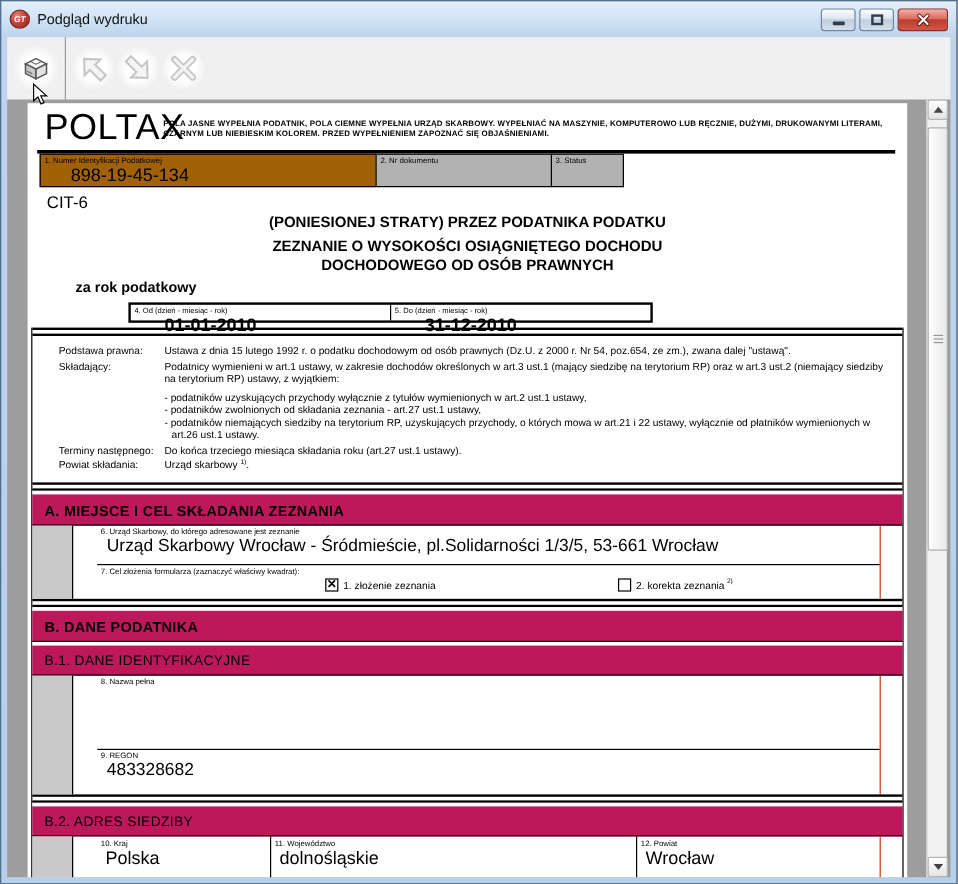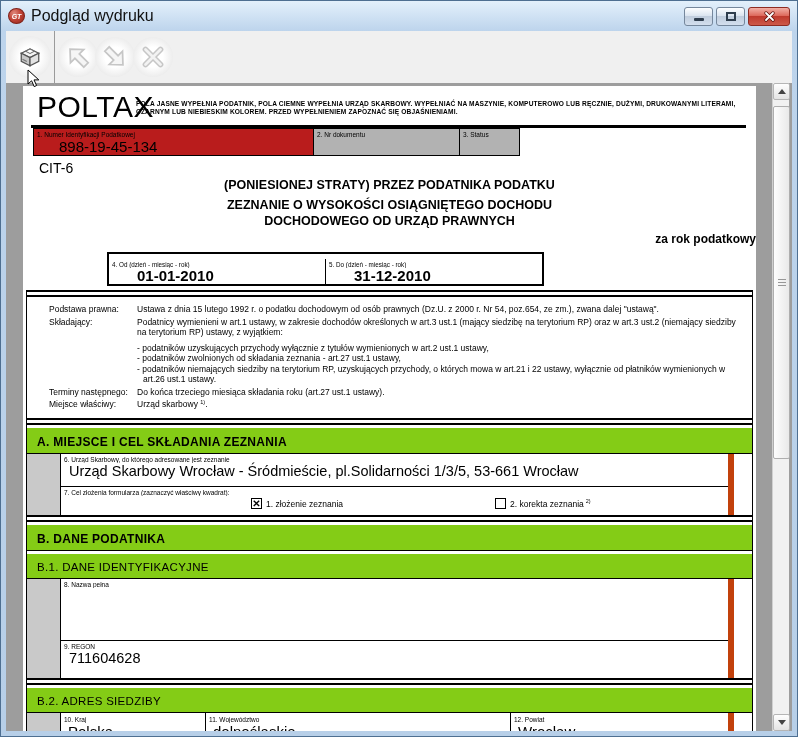--- a/index.html
+++ b/index.html
@@ -6,21 +6,21 @@
   html,body { background:#888; }
   .window { position:relative; width:798px; height:737px; border:1px solid #4e6f91;
             background:linear-gradient(#e3f0fb, #bdd4ec 30px, #b7cfe8); overflow:hidden; }
 
   
   .titlebar { position:absolute; left:0; top:0; right:0; height:30px; display:flex; align-items:center; padding:0 7px; }
   .app-icon { width:17px; height:16px; border-radius:50%; border:1px solid #7e1f16; flex:0 0 auto;
               background:radial-gradient(circle at 35% 30%, #e08a7e 0%, #c24437 45%, #92251a 100%);
               color:#fff; font-size:7px; font-style:italic; font-weight:bold;
               display:flex; align-items:center; justify-content:center; }
-  .title-text { margin-left:6px; font-size:16px; color:#111; }
+  .title-text { margin-left:6px; font-size:12px; color:#111; }
   .winbtns { margin-left:auto; display:flex; gap:3px; }
   .wbtn { height:19px; border:1px solid #75879c; border-radius:3px;
           background:linear-gradient(#fdfeff, #dbe5f0 45%, #c0cddd 50%, #d3dfee);
           display:flex; align-items:center; justify-content:center; cursor:default; }
   .wbtn.min, .wbtn.max { width:29px; }
   .wbtn.close { width:42px; border-color:#8e2b22;
           background:linear-gradient(#f2b0a6, #dd6a5c 45%, #bf3a2d 50%, #cd5949); }
   .g-min { width:10px; height:3px; background:#2e3d4d; border-radius:1px; margin-top:7px; }
   .g-max { width:10px; height:9px; border:2px solid #2e3d4d; background:transparent; }
 
@@ -48,48 +48,48 @@
   .grip { width:8px; height:1px; background:#979797; }
 
   .cursor { position:absolute; left:26px; top:68px; z-index:60; }
 
   
   .poltax-row { display:flex; margin:6px 10px 0 14px; height:33px; }
   .brand { font-size:30px; line-height:30px; width:99px; flex:0 0 auto; letter-spacing:0.5px; }
   .note  { flex:1; font-size:6.6px; font-weight:bold; line-height:8.2px; padding-top:8px; letter-spacing:0.15px; }
   .thick { height:3px; background:#000; margin:0 10px 0 8px; }
   .row1 { display:flex; margin-left:10px; width:487px; height:28px; }
-  .fbox { border:1px solid #000; position:relative; background:#b91c1c; }
+  .fbox { border:1px solid #000; position:relative; background:#a16207; }
   .row1 .fbox + .fbox { border-left:0; }
   .f1 { width:281px; } .f2 { width:146px; background:#b2b2b2; } .f3 { width:60px; background:#b2b2b2; }
   .flabel { font-size:6.5px; line-height:7.5px; padding:2px 0 0 3px; white-space:nowrap; overflow:hidden; }
   .fvalue { font-size:15px; line-height:16px; padding-left:25px; }
   .symbol { font-size:14px; margin:4px 0 0 16px; height:17px; }
   .ftitle { text-align:center; font-weight:bold; font-size:12.5px; line-height:16px; margin-top:4px; }
-  .fsub   { text-align:right; font-weight:bold; font-size:12px; margin-top:3px; height:15px;padding-left:40px; }
-  .f45 { display:flex; width:437px; margin:5px 0 0 84px; border:2px solid #000; height:34px;align-items:flex-end; }
+  .fsub   { text-align:left; font-weight:bold; font-size:12px; margin-top:3px; height:15px;padding-left:40px; }
+  .f45 { display:flex; width:437px; margin:5px 0 0 84px; border:2px solid #000; height:17px; }
   .f45 .cell { flex:1; position:relative; }
   .f45 .cell + .cell { border-left:1px solid #000; }
   .f45 .flabel { font-size:6.3px; }
   .f45 .fvalue { font-weight:bold; padding-left:28px; }
 
   .formbody { margin:4px 3px 0 3px; border-left:1px solid #000; border-right:1px solid #000; }
   .dline { height:7px; border-top:2px solid #000; border-bottom:2px solid #000; }
   .gap { height:3px; background:#fff; }
   .legal { padding:5px 10px 5px 22px; font-size:8.5px; line-height:10.5px; }
   .lrow { display:grid; grid-template-columns:88px 1fr; margin:2px 0; }
   .bullets { margin-top:5px; }
   .bullet { padding-left:6px; text-indent:-6px; }
   .supn { font-size:5.5px; position:relative; top:-3px; }
 
-  .sechead { background:#84cc16; border-bottom:1px solid #000; height:26px; font-size:12px; font-weight:bold; padding:7px 0 0 10px; letter-spacing:0.3px; }
+  .sechead { background:#be185d; border-bottom:1px solid #000; height:26px; font-size:12px; font-weight:bold; padding:7px 0 0 10px; letter-spacing:0.3px; }
   .sechead.sub { font-weight:normal; height:25px; font-size:11.5px; }
   .seccontent { display:flex; }
   .strip { flex:0 0 34px; background:#c9c9c9; border-right:1px solid #000; }
-  .fields { flex:1; margin-right:18px; border-right:6px solid #c2410c; }
+  .fields { flex:1; margin-right:18px; border-right:1px solid #c2410c;padding-left:20px; }
   .field6 { height:33px; border-bottom:1px solid #000; }
   .field7 { height:28px; }
   .bigval { font-size:14.5px; line-height:17px; padding-left:8px; }
   .opts { display:flex; align-items:center; margin-top:2px; font-size:8.5px; }
   .opt { display:flex; align-items:center; }
   .opt1 { margin-left:190px; } .opt2 { margin-left:152px; }
   .cb { width:11px; height:11px; border:1px solid #000; margin-right:4px; font-size:10px; line-height:10px; text-align:center; font-weight:bold; flex:0 0 auto; }
   .field8 { height:62px; border-bottom:1px solid #000; }
   .field9 { height:37px; }
   .b2row { display:flex; height:44px; }
@@ -179,21 +179,21 @@
         </div>
         <div class="fbox f3">
           <div class="flabel">3. Status</div>
         </div>
       </div>
 
       <div class="symbol">CIT-6</div>
 
       <div class="ftitle" style="margin-top:0;">(PONIESIONEJ STRATY) PRZEZ PODATNIKA PODATKU</div>
       <div class="ftitle">ZEZNANIE O WYSOKOŚCI OSIĄGNIĘTEGO DOCHODU</div>
-      <div class="ftitle" style="margin-top:0;">DOCHODOWEGO OD URZĄD PRAWNYCH</div>
+      <div class="ftitle" style="margin-top:0;">DOCHODOWEGO OD OSÓB PRAWNYCH</div>
       <div class="fsub">za rok podatkowy</div>
 
       <div class="f45">
         <div class="cell">
           <div class="flabel">4. Od (dzień - miesiąc - rok)</div>
           <div class="fvalue">01-01-2010</div>
         </div>
         <div class="cell">
           <div class="flabel">5. Do  (dzień - miesiąc - rok)</div>
           <div class="fvalue">31-12-2010</div>
@@ -217,21 +217,21 @@
                 <div class="bullet">- podatników zwolnionych od składania zeznania - art.27 ust.1 ustawy,</div>
                 <div class="bullet">- podatników niemających siedziby na terytorium RP, uzyskujących przychody, o których mowa w art.21 i 22 ustawy, wyłącznie od płatników wymienionych w art.26 ust.1 ustawy.</div>
               </div>
             </div>
           </div>
           <div class="lrow">
             <div>Terminy następnego:</div>
             <div>Do końca trzeciego miesiąca składania roku (art.27 ust.1 ustawy).</div>
           </div>
           <div class="lrow">
-            <div>Miejsce właściwy:</div>
+            <div>Powiat składania:</div>
             <div>
               <span>Urząd skarbowy</span>
               <span class="supn">1)</span><span>.</span>
             </div>
           </div>
         </div>
 
         <div class="dline"></div>
         <div class="gap"></div>
         <div class="sechead">A. MIEJSCE I CEL SKŁADANIA ZEZNANIA</div>
@@ -267,21 +267,21 @@
         <div class="sechead sub">B.1. DANE IDENTYFIKACYJNE</div>
 
         <div class="seccontent">
           <div class="strip"></div>
           <div class="fields">
             <div class="field8">
               <div class="flabel">8. Nazwa pełna</div>
             </div>
             <div class="field9">
               <div class="flabel">9. REGON</div>
-              <div class="bigval">711604628</div>
+              <div class="bigval">483328682</div>
             </div>
           </div>
         </div>
 
         <div class="dline"></div>
         <div class="gap"></div>
         <div class="sechead sub">B.2. ADRES SIEDZIBY</div>
 
         <div class="seccontent">
           <div class="strip"></div>

